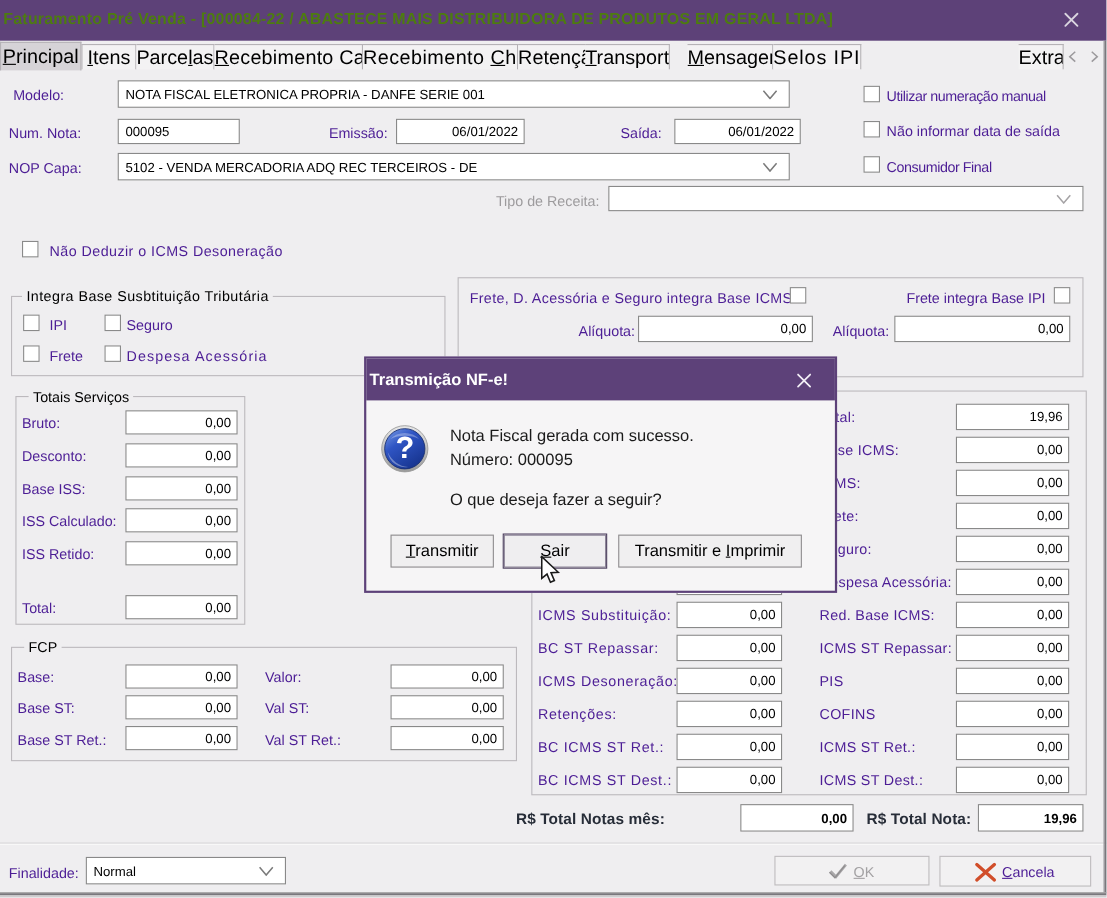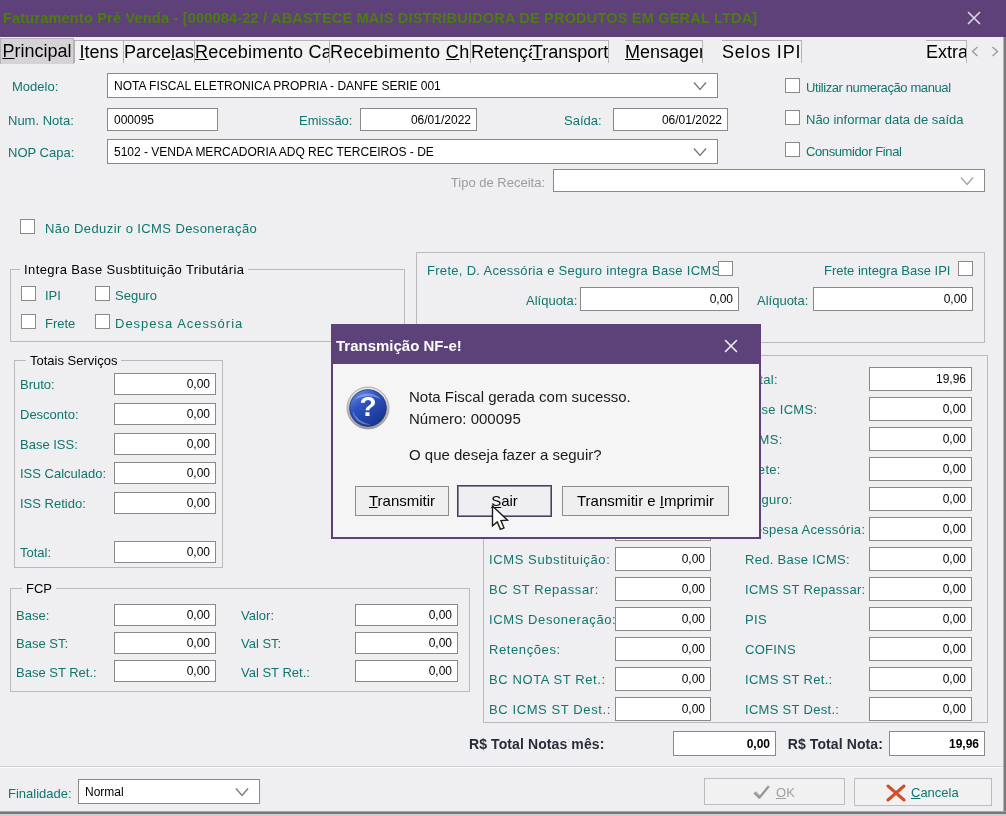--- a/index.html
+++ b/index.html
@@ -1,19 +1,19 @@
 <!DOCTYPE html>
 <html><head>
 <meta charset="utf-8">
 <style>
 * { margin:0; padding:0; box-sizing:border-box; }
 html,body { width:1006px; height:816px; overflow:hidden; }
 body { font-family:"Liberation Sans", sans-serif; font-size:12px; color:#000; background:#efeef0; }
 #root { position:relative; width:1006px; height:816px; background:#efeef0; }
-.lb { position:absolute; white-space:nowrap; font-size:13px; color:#0f766e; }
+.lb { position:absolute; white-space:nowrap; font-size:13px; color:#4c1d95; }
 .in { position:absolute; background:#fff; border:1px solid #898989; font-size:12px; white-space:nowrap; overflow:hidden; }
 .in .tx { position:absolute; left:6px; top:50%; transform:translateY(-50%); }
 .in .txr { position:absolute; right:5px; top:50%; transform:translateY(-50%); }
 .gb { position:absolute; border:1px solid #bcb9bd; }
 .leg { position:absolute; background:#efeef0; padding:0 4px; white-space:nowrap; font-size:13px; }
 .cb { position:absolute; width:15px; height:15px; background:#fff; border:1px solid #8a8a8a; }
 .chev { position:absolute; top:50%; transform:translateY(-50%); }
 .tab { position:absolute; top:40px; height:23px; background:#f3f2f3; border:1px solid #b5b2b6; border-bottom:none; font-size:18px; text-align:center; line-height:22px; white-space:nowrap; overflow:hidden; }
 u { text-decoration:underline; }
 .bold { font-weight:bold; }
@@ -29,21 +29,21 @@
     </svg>
 
 <div class="tab" style="left:0px;width:74px;top:38px;height:26px;background:#d6d3d7;line-height:24px;z-index:2;"><u>P</u>rincipal</div>
 <div class="tab" style="left:74px;width:50px;"><u>I</u>tens</div>
 <div class="tab" style="border-left:none;left:124px;width:71px;">Parce<u>l</u>as</div>
 <div class="tab" style="border-left:none;left:195px;width:135px;letter-spacing:0.2px;"><u>R</u>ecebimento Caixa</div>
 <div class="tab" style="border-left:none;left:330px;width:141px;letter-spacing:0.4px;">Recebimento <u>C</u>heque</div>
 <div class="tab" style="border-left:none;left:471px;width:77px;">Retenção</div>
 <div class="tab" style="border-left:none;left:532px;width:77px;"><u>T</u>ransporte</div>
 <div class="tab" style="border-left:none;left:625px;width:78px;"><u>M</u>ensagens</div>
-<div class="tab" style="border-left:none;left:722px;width:80px;letter-spacing:0.8px;">Selos IPI</div>
+<div class="tab" style="border-left:none;left:703px;width:80px;letter-spacing:0.8px;">Selos IPI</div>
 <div class="tab" style="border-left:none;left:926px;width:41px;">Extra</div>
 <svg style="position:absolute;left:970px;top:46px;" width="11" height="11" viewBox="0 0 11 11">
       <path d="M7.5 1 L2.5 5.5 L7.5 10" stroke="#9c9a9d" stroke-width="1.4" fill="none"></path>
     </svg>
 <svg style="position:absolute;left:989px;top:46px;" width="11" height="11" viewBox="0 0 11 11">
       <path d="M3.5 1 L8.5 5.5 L3.5 10" stroke="#9c9a9d" stroke-width="1.4" fill="none"></path>
     </svg>
 
 <div class="lb" style="left:12px;top:79px;">Modelo:</div>
 <div class="in" style="left:107px;top:73px;width:611px;height:25px;">
@@ -244,21 +244,21 @@
         <span class="txr">0,00</span>
       </div>
 <div class="lb" style="left:489px;top:642px;letter-spacing:0.6px;">Retenções:</div>
       <div class="in" style="left:615px;top:637px;width:96px;height:24px;">
         <span class="txr">0,00</span>
       </div>
       <div class="lb" style="left:745px;top:642px;letter-spacing:0.3px;">COFINS</div>
       <div class="in" style="left:869px;top:637px;width:103px;height:24px;">
         <span class="txr">0,00</span>
       </div>
-<div class="lb" style="left:489px;top:672px;letter-spacing:0.6px;">BC NOTA ST Ret.:</div>
+<div class="lb" style="left:489px;top:672px;letter-spacing:0.6px;">BC ICMS ST Ret.:</div>
       <div class="in" style="left:615px;top:667px;width:96px;height:24px;">
         <span class="txr">0,00</span>
       </div>
       <div class="lb" style="left:745px;top:672px;letter-spacing:0.3px;">ICMS ST Ret.:</div>
       <div class="in" style="left:869px;top:667px;width:103px;height:24px;">
         <span class="txr">0,00</span>
       </div>
 <div class="lb" style="left:489px;top:702px;letter-spacing:0.6px;">BC ICMS ST Dest.:</div>
       <div class="in" style="left:615px;top:697px;width:96px;height:24px;">
         <span class="txr">0,00</span>

